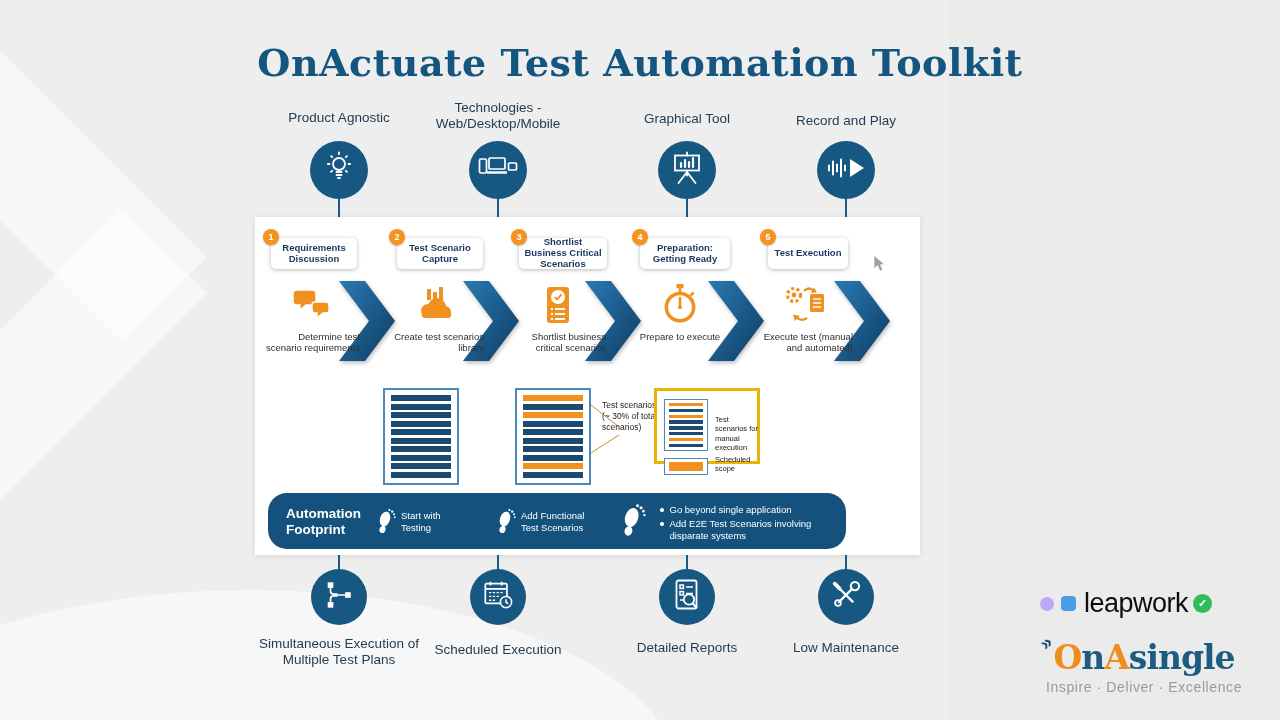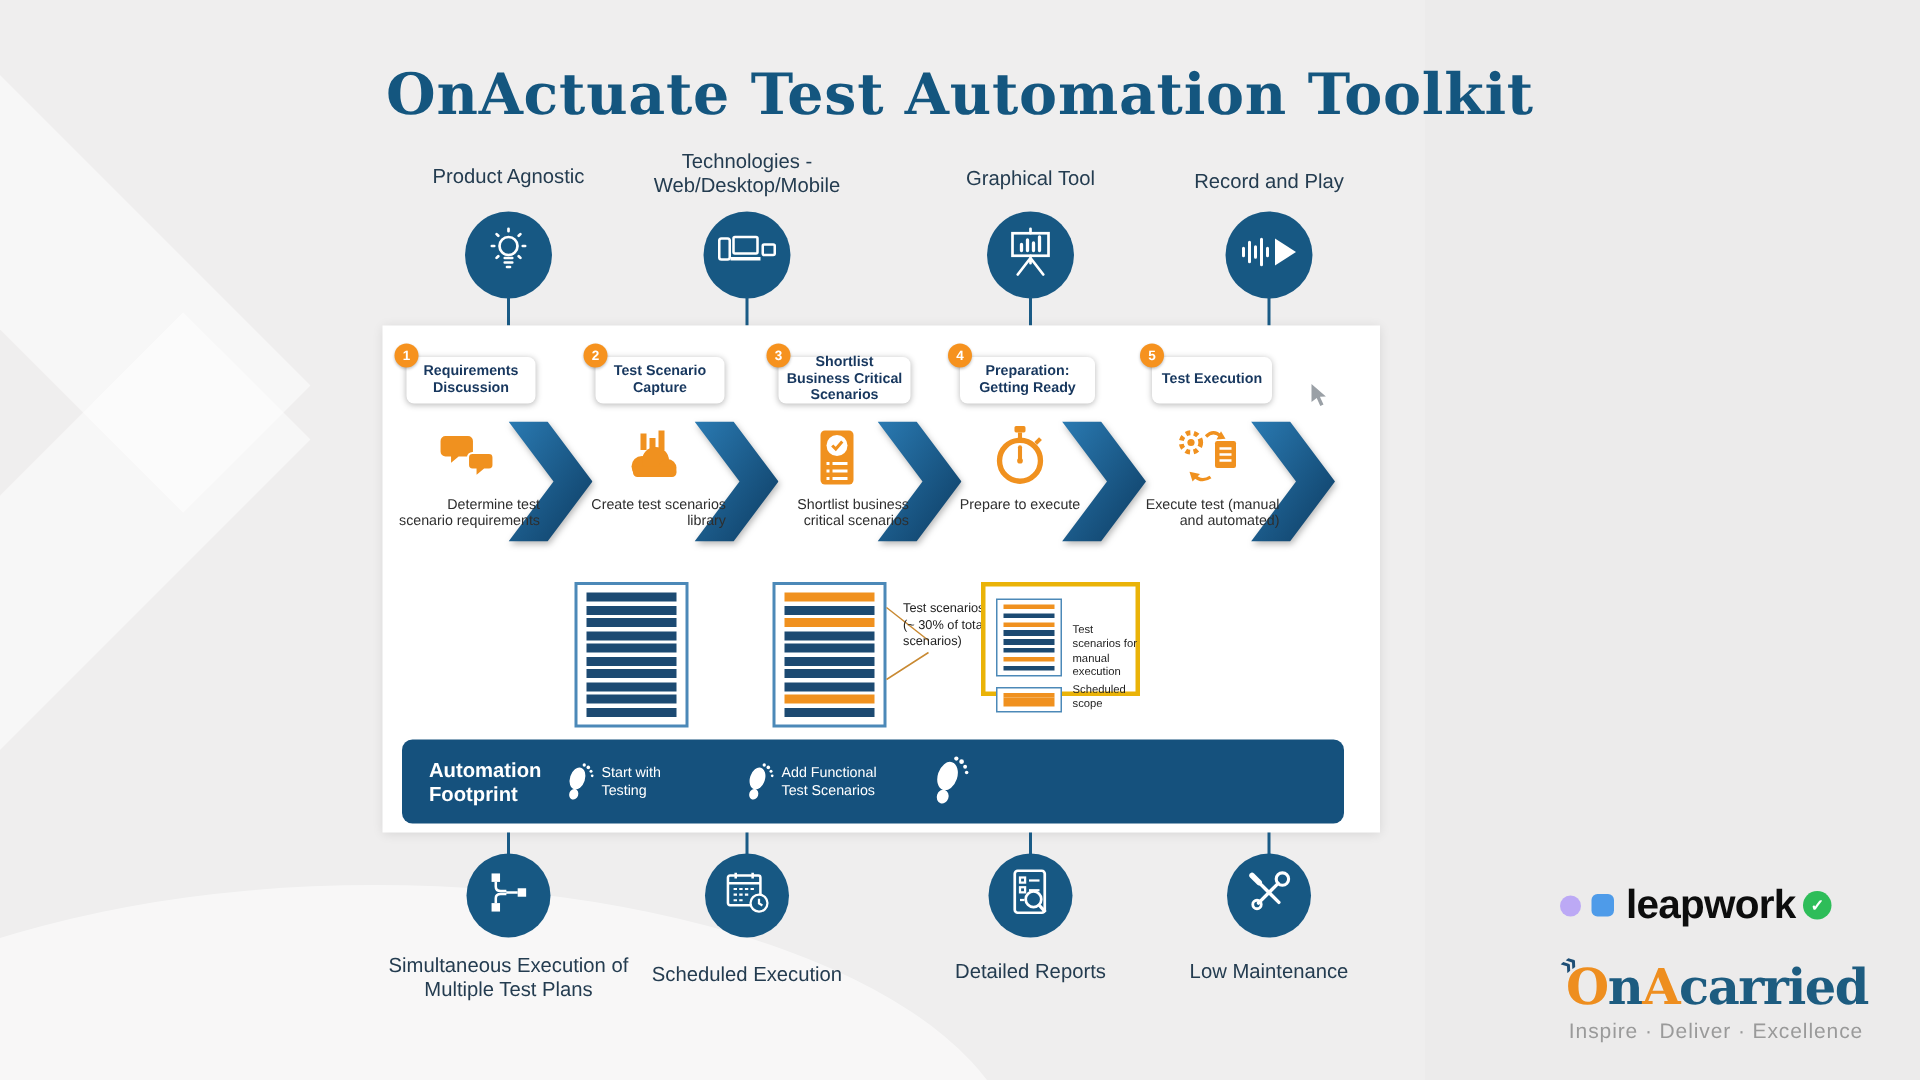--- a/index.html
+++ b/index.html
@@ -47,33 +47,33 @@
   .note-text{position:absolute;left:347px;top:183px;width:60px;font-size:8.5px;line-height:1.3;color:#222}
   .legend-box{position:absolute;left:399px;top:171px;width:106px;height:76px;border:3px solid #eab308;background:#fff}
   .mini{position:absolute;border:1px solid #4c89b8;background:#fff;padding:3px 4px;
     display:flex;flex-direction:column;justify-content:space-between}
   .mini .stripe{height:3.2px}
   .mini-label{position:absolute;font-size:7.5px;line-height:1.25;color:#222;width:46px}
   .notes{position:absolute;left:515px;top:186px;width:146px;font-size:8.5px;line-height:1.3;color:#222}
   .note-row{display:flex;gap:4px;margin-bottom:2px}
   .note-row::before{content:"-";flex:0 0 auto}
 
-  .fp-bar{position:absolute;left:13px;top:276px;width:628px;height:56px;background:#15517d;border-radius:7px;color:#fff}
+  .fp-bar{position:absolute;left:13px;top:276px;width:578px;height:56px;background:#15517d;border-radius:19px;color:#fff}
   .fp-title{position:absolute;left:18px;top:13px;width:100px;font-weight:bold;font-size:13.5px;line-height:1.15}
   .fp-step-label{position:absolute;top:17px;font-size:9.5px;line-height:1.25}
   .fp-bullets{position:absolute;left:392px;top:11px;font-size:9.5px}
   .fp-bullet{display:flex;gap:6px;margin-bottom:3px;line-height:1.2}
   .fp-bullet .dot{flex:0 0 auto;width:3.5px;height:3.5px;border-radius:50%;background:#fff;margin-top:4px}
   .fp-foot{position:absolute}
 
   
   .leapwork{position:absolute;left:1040px;top:588px;display:flex;align-items:center}
   .lw-dot{width:14px;height:14px;border-radius:50%;background:#bca9f5}
   .lw-sq{width:15px;height:15px;border-radius:4px;background:#4e9be9;margin-left:7px}
-  .lw-word{margin-left:8px;font-size:27px;font-weight:bold;color:#0d0d0d;letter-spacing:-.5px}
+  .lw-word{margin-left:8px;font-size:27px;font-weight:normal;color:#0d0d0d;letter-spacing:-.5px}
   .lw-check{margin-left:5px;width:19px;height:19px;border-radius:50%;background:#2ebd59;color:#fff;
     font-size:11px;font-weight:bold;display:flex;align-items:center;justify-content:center}
 
   .onactuate{position:absolute;left:1044px;top:641px;width:200px;text-align:center}
   .oa-word{position:relative;font-family:"DejaVu Serif","Liberation Serif",serif;font-weight:bold;
     font-size:33px;line-height:1.05;letter-spacing:-1px;white-space:nowrap}
   .oa-o,.oa-a{color:#ee8e1f}
   .oa-n,.oa-rest{color:#1d5c80}
   .oa-arrow{position:absolute;left:-3px;top:-8px;color:#1d4e75;font-size:19px;font-weight:bold;
     transform:rotate(-38deg);font-family:"Liberation Sans",sans-serif;letter-spacing:0}
@@ -340,20 +340,30 @@
     <span class="fp-foot" style="left:352px;top:8px">
       <svg width="26" height="38" viewBox="0 0 20 26" fill="#fff">
         <ellipse cx="9" cy="11" rx="5" ry="7.5" transform="rotate(18 9 11)"></ellipse>
         <ellipse cx="6.5" cy="21.5" rx="3" ry="3.6" transform="rotate(18 6.5 21.5)"></ellipse>
         <circle cx="13.5" cy="2" r="1.1"></circle>
           <circle cx="16.2" cy="3.6" r="1.2"></circle>
           <circle cx="18" cy="6.2" r="1"></circle>
           <circle cx="18.8" cy="9.2" r=".9"></circle>
       </svg>
     </span>
+    <div class="fp-bullets">
+      <div class="fp-bullet">
+          <span class="dot"></span>
+          <span style="width:200px">Go beyond single application</span>
+        </div>
+      <div class="fp-bullet">
+          <span class="dot"></span>
+          <span style="width:150px">Add E2E Test Scenarios involving disparate systems</span>
+        </div>
+    </div>
   </div>
 </div>
 
 <span class="cursor">
   <svg width="14" height="16" viewBox="0 0 10 12">
       <polygon points="0,0 0,9 2.6,7 4.4,11 6,10.2 4.2,6.4 7.2,6.2" fill="#9aa0a6"></polygon>
     </svg>
 </span>
 
 <div class="f-line" style="left:338px;top:555px;height:15px"></div>
@@ -423,16 +433,16 @@
 
 <div class="leapwork">
   <span class="lw-dot"></span>
   <span class="lw-sq"></span>
   <span class="lw-word">leapwork</span>
   <span class="lw-check">✓</span>
 </div>
 
 <div class="onactuate">
   <div class="oa-word">
-    <span class="oa-arrow">»</span><span class="oa-o">O</span><span class="oa-n">n</span><span class="oa-a">A</span><span class="oa-rest">carried</span>
+    <span class="oa-arrow">»</span><span class="oa-o">O</span><span class="oa-n">n</span><span class="oa-a">A</span><span class="oa-rest">single</span>
   </div>
   <div class="oa-tag">Inspire · Deliver · Excellence</div>
 </div>
 
 </body></html>

